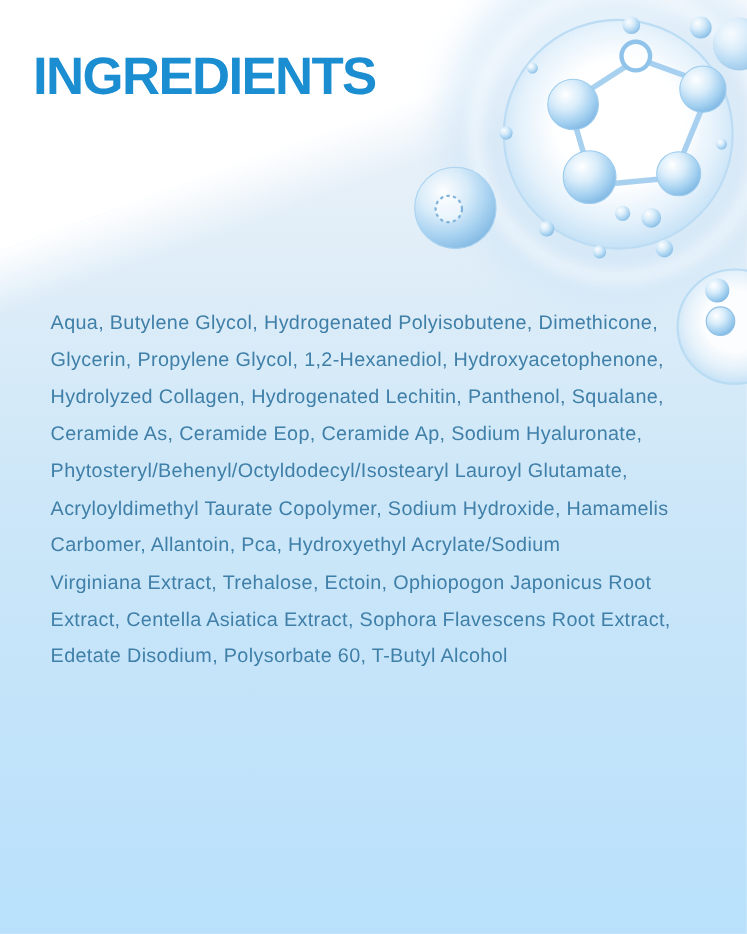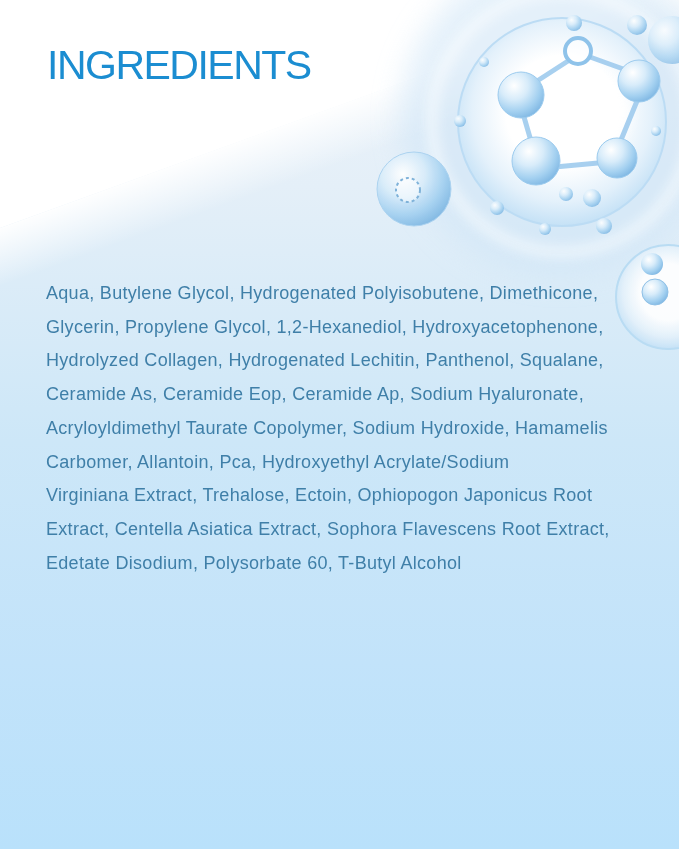--- a/index.html
+++ b/index.html
@@ -22,22 +22,22 @@
       #E4EFF8 22%,
       var(--panel-mid) 52%,
       #C2E3FA 78%,
       var(--panel-bottom) 100%);
     clip-path:polygon(0px 228px, 631px 0px, 679px 0px, 679px 849px, 0px 849px);
   }
 
   .decor{position:absolute;top:0;left:0;pointer-events:none;}
 
   .title{
-    position:absolute;left:47px;top:42px;
-    font-size:41px;font-weight:400;letter-spacing:-1.5px;
+    position:absolute;left:30px;top:42px;
+    font-size:48px;font-weight:700;letter-spacing:-1.5px;
     color:var(--title);
     white-space:nowrap;
   }
 
   .ingredients{
     position:absolute;left:46px;top:256px;width:600px;
     color:var(--body-text);
     font-size:18px;line-height:33.7px;letter-spacing:0.3px;margin-top:21px;
   }
   .ingredients .line{white-space:nowrap;}
@@ -120,20 +120,21 @@
     <circle cx="655" cy="292" r="13" fill="url(#bub)" stroke="#8fc0e6" stroke-width="1"></circle>
   </svg>
 
   <h1 class="title">INGREDIENTS</h1>
 
   <div class="ingredients">
     <div class="line">Aqua, Butylene Glycol, Hydrogenated Polyisobutene, Dimethicone,</div>
     <div class="line">Glycerin, Propylene Glycol, 1,2-Hexanediol, Hydroxyacetophenone,</div>
     <div class="line">Hydrolyzed Collagen, Hydrogenated Lechitin, Panthenol, Squalane,</div>
     <div class="line">Ceramide As, Ceramide Eop, Ceramide Ap, Sodium Hyaluronate,</div>
+    <div class="line">Phytosteryl/Behenyl/Octyldodecyl/Isostearyl Lauroyl Glutamate,</div>
     <div class="line">Acryloyldimethyl Taurate Copolymer, Sodium Hydroxide, Hamamelis</div>
     <div class="line">Carbomer, Allantoin, Pca, Hydroxyethyl Acrylate/Sodium</div>
     <div class="line">Virginiana Extract, Trehalose, Ectoin, Ophiopogon Japonicus Root</div>
     <div class="line">Extract, Centella Asiatica Extract, Sophora Flavescens Root Extract,</div>
     <div class="line">Edetate Disodium, Polysorbate 60, T-Butyl Alcohol</div>
   </div>
 
 </div>
 
 </body></html>

